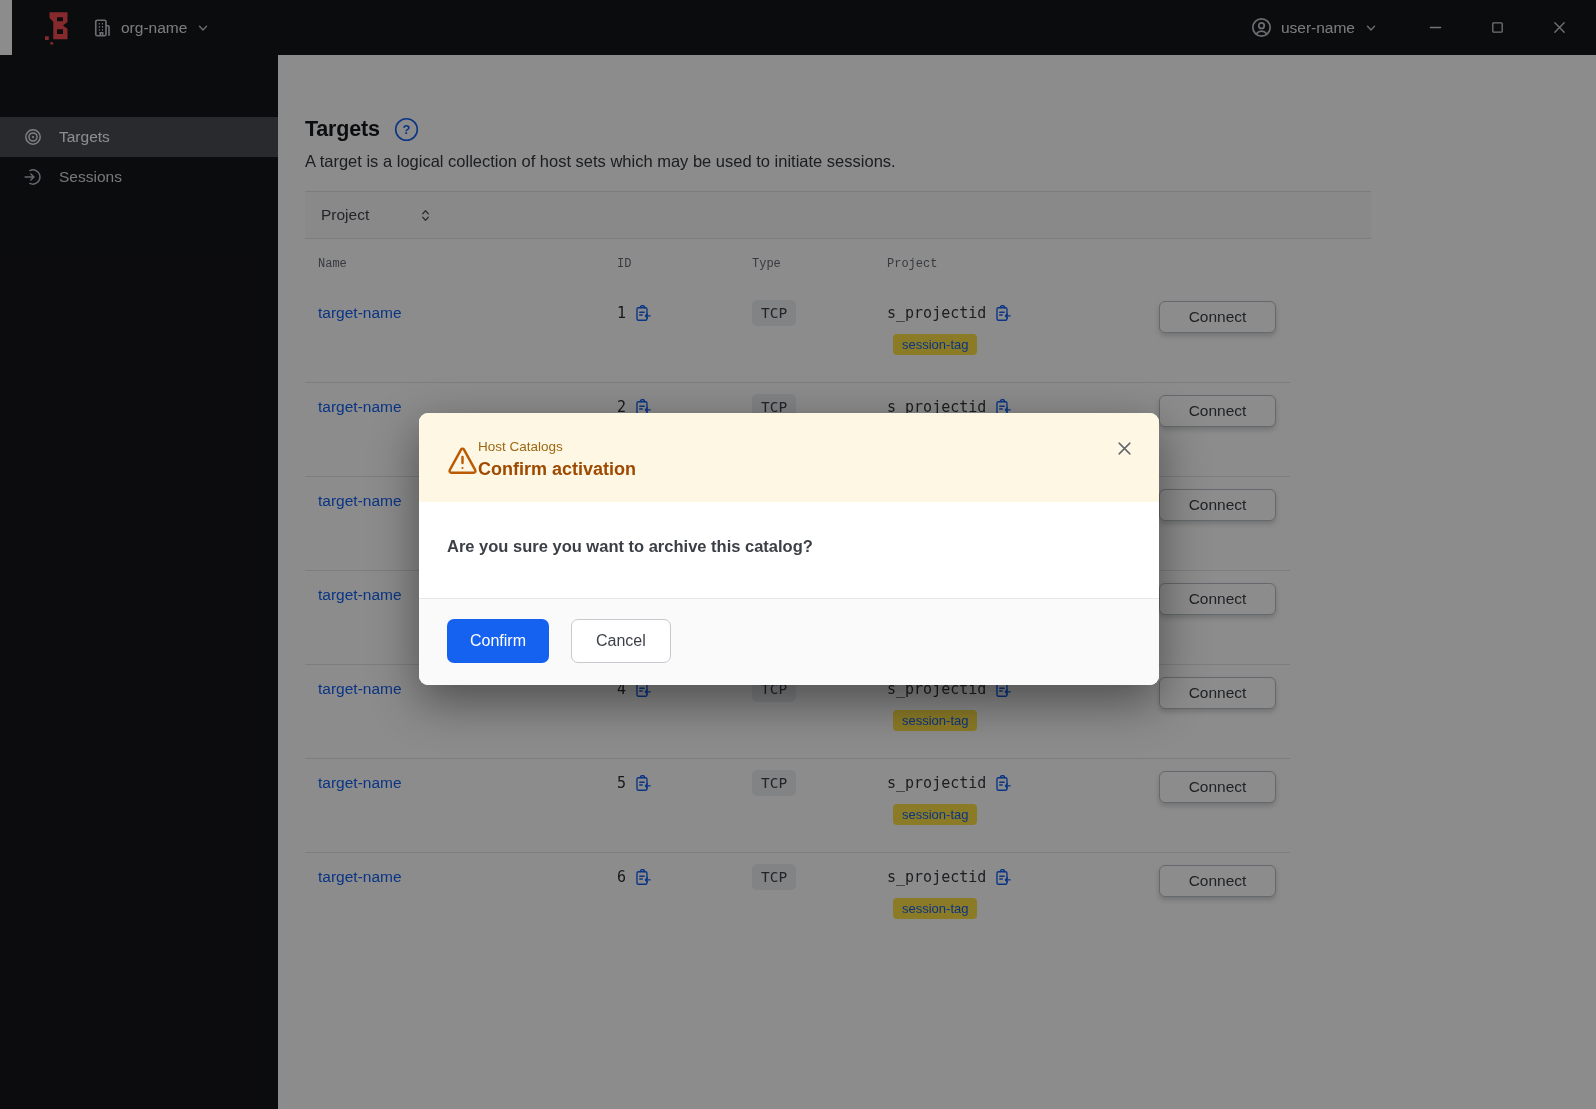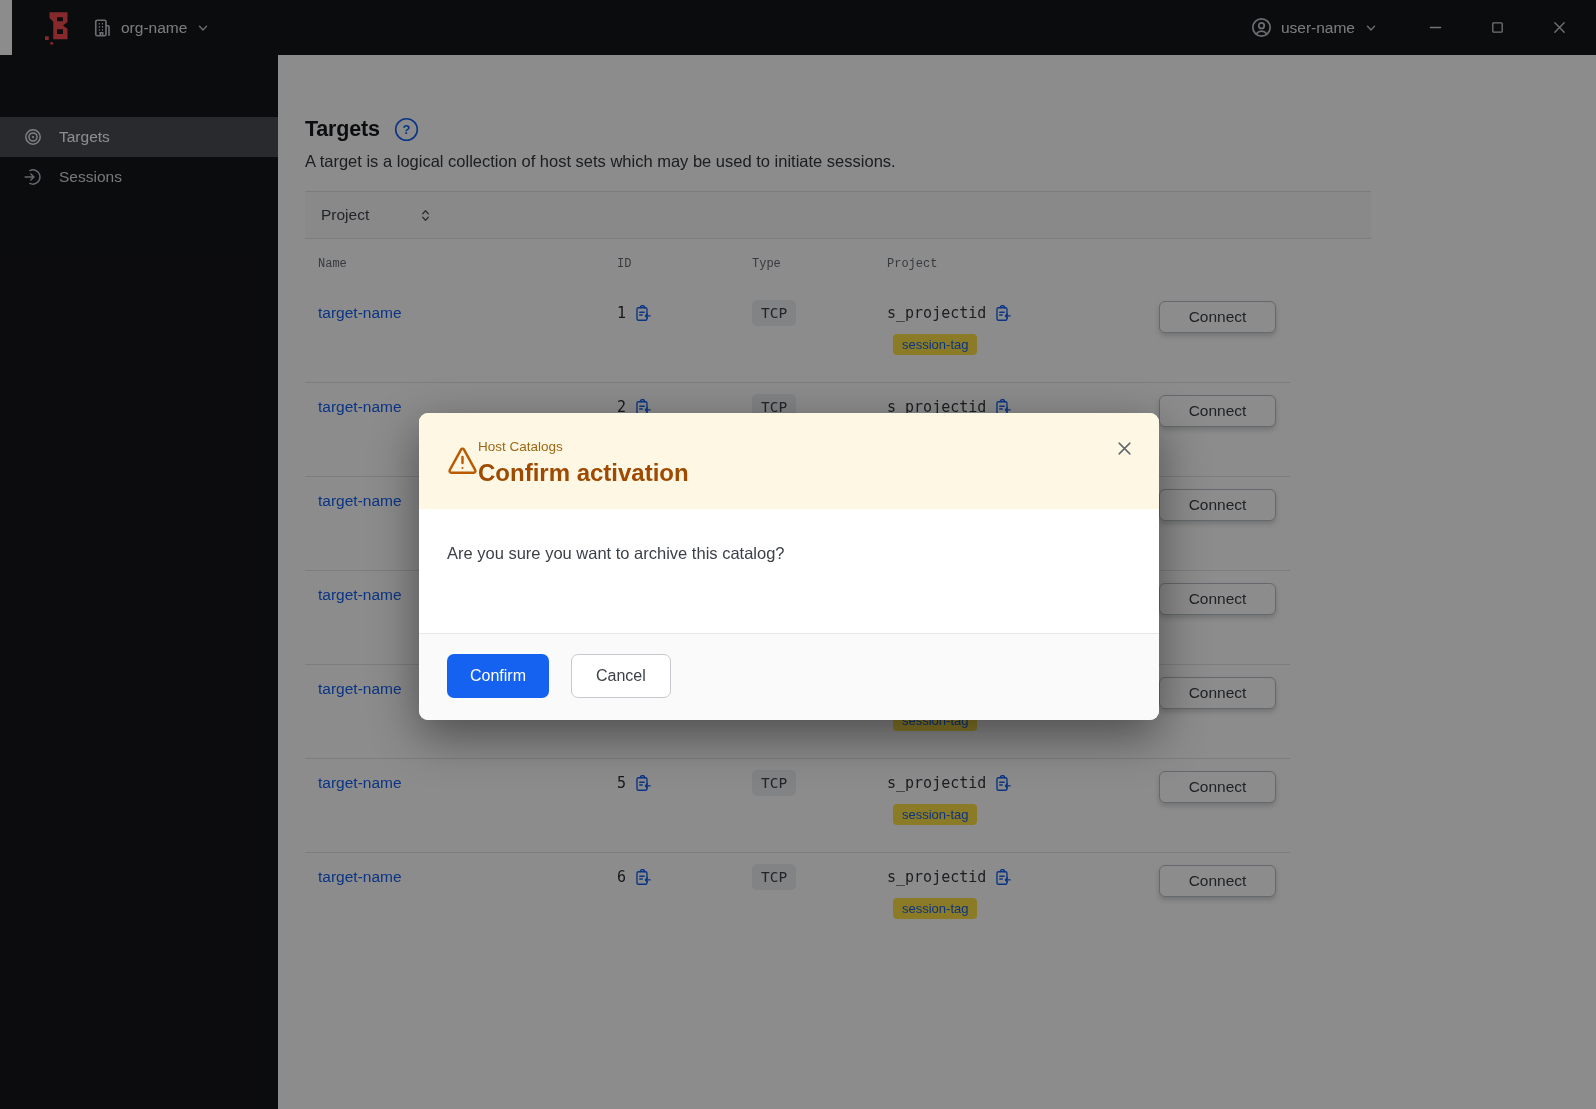--- a/index.html
+++ b/index.html
@@ -89,30 +89,30 @@
   .modal {
     position:absolute; left:419px; top:413px; width:740px; z-index:60;
     background:#ffffff; border-radius:9px; overflow:hidden;
     box-shadow:0 16px 48px rgba(0,0,0,0.45);
   }
   .modal-header {
     background:#fdf7e4; padding:26px 28px 22px; display:flex; position:relative;
   }
   .warn-icon { display:flex; color:#bb5a00; margin-top:6px; }
   .m-tagline { font-size:13.5px; font-weight:500; color:#9d6713; }
-  .m-title { margin-top:5px; font-size:24px; font-weight:700; color:#9e4a00; }
+  .m-title { margin-top:5px; font-size:18px; font-weight:700; color:#9e4a00; }
   .m-close {
     position:absolute; top:24px; right:24px; width:22px; height:22px;
     display:flex; align-items:center; justify-content:center;
     background:none; border:none; color:#63666c; cursor:pointer;
   }
-  .modal-body { padding:35px 28px 42px; font-size:16.5px; color:#3b3f46; }
+  .modal-body { padding:35px 28px 42px; font-size:16.5px; color:#3b3f46;font-weight:bold; }
   .modal-footer {
     background:#fafafa; border-top:1px solid #e5e7ea;
-    padding:20px 28px 22px; display:flex; gap:22px;margin-top:28px;
+    padding:20px 28px 22px; display:flex; gap:22px;
   }
   .btn { height:44px; border-radius:7px; font-size:16px; cursor:pointer;
     font-family:"Liberation Sans", sans-serif; }
   .btn-primary { background:#1561f0; color:#ffffff; border:none; padding:0 23px; }
   .btn-secondary { background:#ffffff; color:#3b3f46; border:1px solid #c7c9cf; padding:0 24px; }
 </style>
 </head>
 <body>
 
 <header class="topbar">

